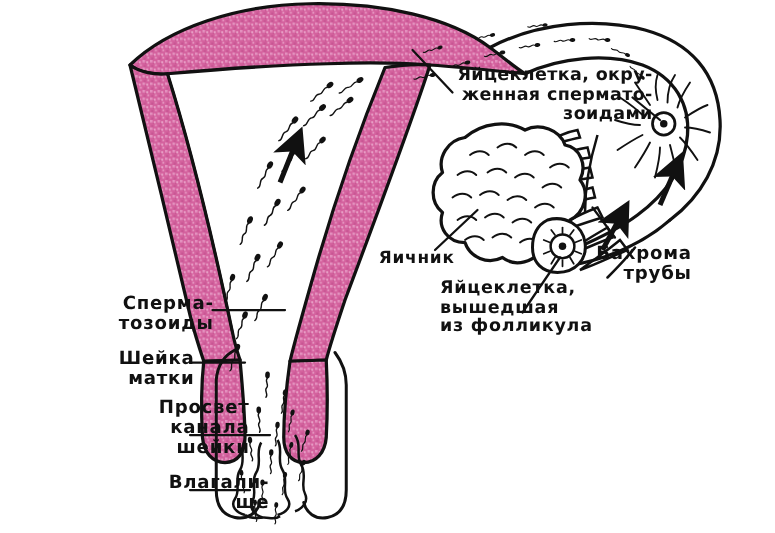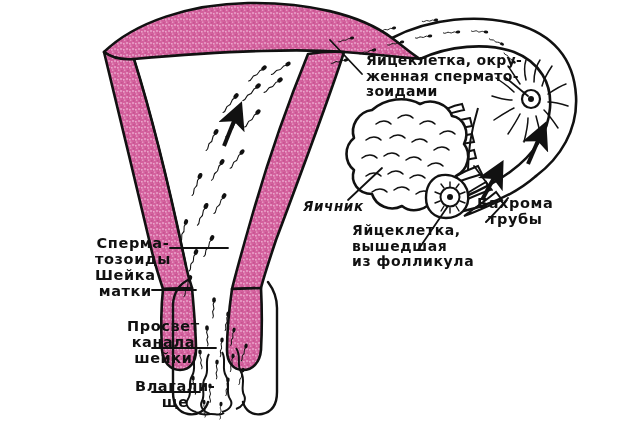--- a/index.html
+++ b/index.html
@@ -26,28 +26,28 @@
   }
   .label {
     position: absolute;
     font-family: "DejaVu Sans", sans-serif;
     color: #111111;
     font-weight: 700;
     letter-spacing: 0.6px;
     line-height: 1.12;
     white-space: pre;
   }
-  .label-left { font-size: 14.5px; text-align: center; }
+  .label-left { font-size: 14.5px; text-align: right; }
   .label-sm { font-size: 13.5px; }
   #lbl-spermatozoa { left: 95px; top: 235px; }
-  #lbl-cervix      { left: 95px; top: 267px; }
+  #lbl-cervix      { left: 95px; top: 279px; }
   #lbl-canal       { left: 95px; top: 318px; margin-left: 32px; }
   #lbl-vagina      { left: 95px; top: 378px; margin-left: 40px; }
-  #lbl-ovum-sperm  { left: 366px; top: 53px; font-size: 14px; letter-spacing: 0.3px; }
-  #lbl-ovary       { left: 303px; top: 199px; font-style: italic; }
+  #lbl-ovum-sperm  { left: 366px; top: 53px; font-size: 14px; letter-spacing: 0.3px; text-align: right; }
+  #lbl-ovary       { left: 303px; top: 199px; }
   #lbl-follicle    { left: 352px; top: 223px; font-size: 14px; }
   #lbl-fimbriae    { left: 477px; top: 195px; }
 </style>
 </head>
 <body>
 
 <div id="figure">
 
   <svg id="diagram-svg" viewBox="0 0 620 426">
     <defs>

